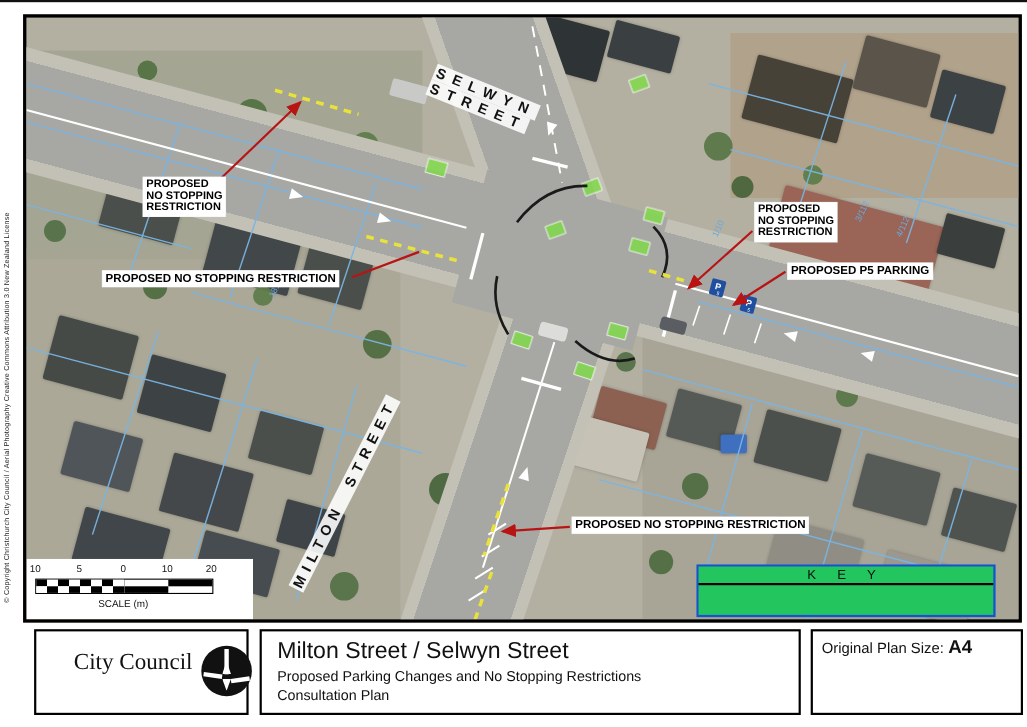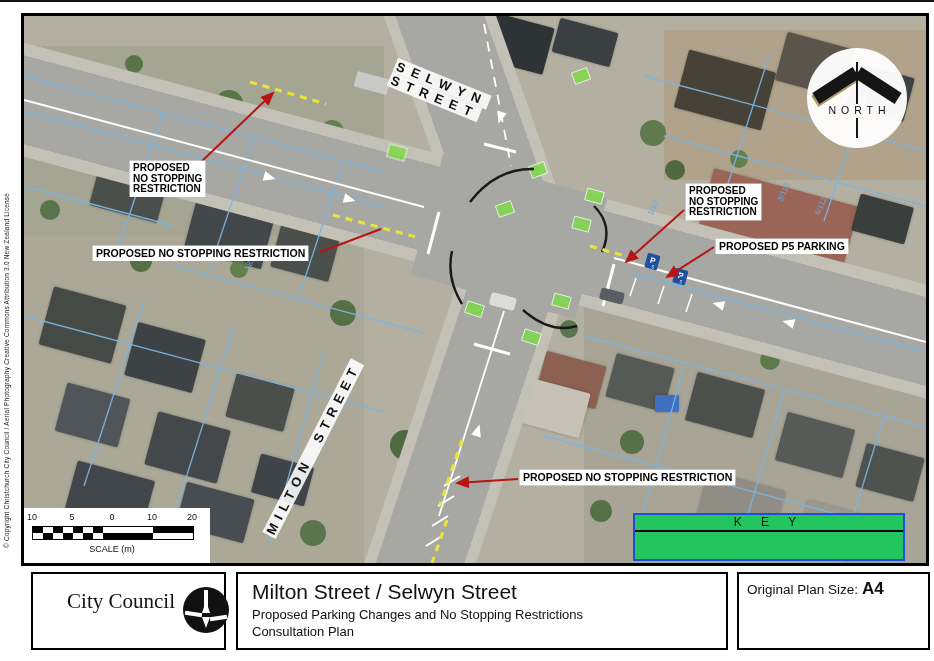--- a/index.html
+++ b/index.html
@@ -26,21 +26,21 @@
   .street span{background:rgba(255,255,255,.88);padding:0 2px;letter-spacing:7px;}
   
   #north{left:783px;top:32px;width:100px;height:100px;border-radius:50%;
     background:rgba(255,255,255,.96);}
   #north .bar{position:absolute;width:48px;height:13px;background:#151515;}
   #north .shadow{position:absolute;width:48px;height:13px;background:#a99767;}
   #north .vline{position:absolute;left:49px;width:2px;background:#151515;}
   #north .ntext{position:absolute;left:0;top:56px;width:100%;text-align:center;
     font-size:10.5px;letter-spacing:5px;color:#111;font-weight:500;text-indent:5px;}
   
-  #scale-panel{left:0;top:492px;width:186px;height:55px;background:#fff;}
+  #scale-panel{left:0;top:492px;width:206px;height:55px;background:#fff;}
   #scale-panel .tick{position:absolute;top:4px;font-size:9px;color:#111;transform:translateX(-50%);}
   #scale-bar{position:absolute;left:8px;top:18px;width:160px;height:12px;border:1px solid #000;background:#fff;}
   #scale-bar div{position:absolute;}
   #scale-caption{position:absolute;left:88px;top:36px;transform:translateX(-50%);font-size:9px;color:#111;}
   
   #key-box{left:609px;top:497px;width:268px;height:44px;border:2px solid #1d4ed8;background:#22c55e;}
   #key-title{height:15px;border-bottom:2px solid #000;text-align:center;font-size:12px;
     letter-spacing:8px;line-height:15px;color:#111;}
   #key-row{display:flex;align-items:center;gap:8px;padding:5px 6px;}
   #key-swatch{width:62px;height:13px;background:#b7b7b7;position:relative;flex:0 0 auto;}
@@ -254,28 +254,20 @@
     </div>
     <div class="anno anno1" style="left:69px;top:230px;">PROPOSED NO STOPPING RESTRICTION</div>
     <div class="anno" style="left:662px;top:168px;">
       <div>PROPOSED</div>
       <div>NO STOPPING</div>
       <div>RESTRICTION</div>
     </div>
     <div class="anno anno1" style="left:692px;top:223px;text-align:right;">PROPOSED P5 PARKING</div>
     <div class="anno anno1" style="left:496px;top:454px;">PROPOSED NO STOPPING RESTRICTION</div>
 
-    <div id="north" class="abs">
-      <div class="shadow" style="left:4px;top:34px;transform:rotate(-33deg);"></div>
-      <div class="vline" style="top:14px;height:42px;"></div>
-      <div class="vline" style="top:70px;height:20px;"></div>
-      <div class="bar" style="left:5px;top:31px;transform:rotate(-33deg);"></div>
-      <div class="bar" style="left:47px;top:31px;transform:rotate(33deg);"></div>
-      <div class="ntext">NORTH</div>
-    </div>
 
     <div id="scale-panel" class="abs">
       <span class="tick" style="left:8px;">10</span>
       <span class="tick" style="left:48px;">5</span>
       <span class="tick" style="left:88px;">0</span>
       <span class="tick" style="left:128px;">10</span>
       <span class="tick" style="left:168px;">20</span>
       <div id="scale-bar">
         <div style="left:0;top:0;width:80px;height:6px;background:repeating-linear-gradient(90deg,#000 0 10px,#fff 10px 20px);"></div>
         <div style="left:0;top:6px;width:80px;height:6px;background:repeating-linear-gradient(90deg,#fff 0 10px,#000 10px 20px);"></div>

